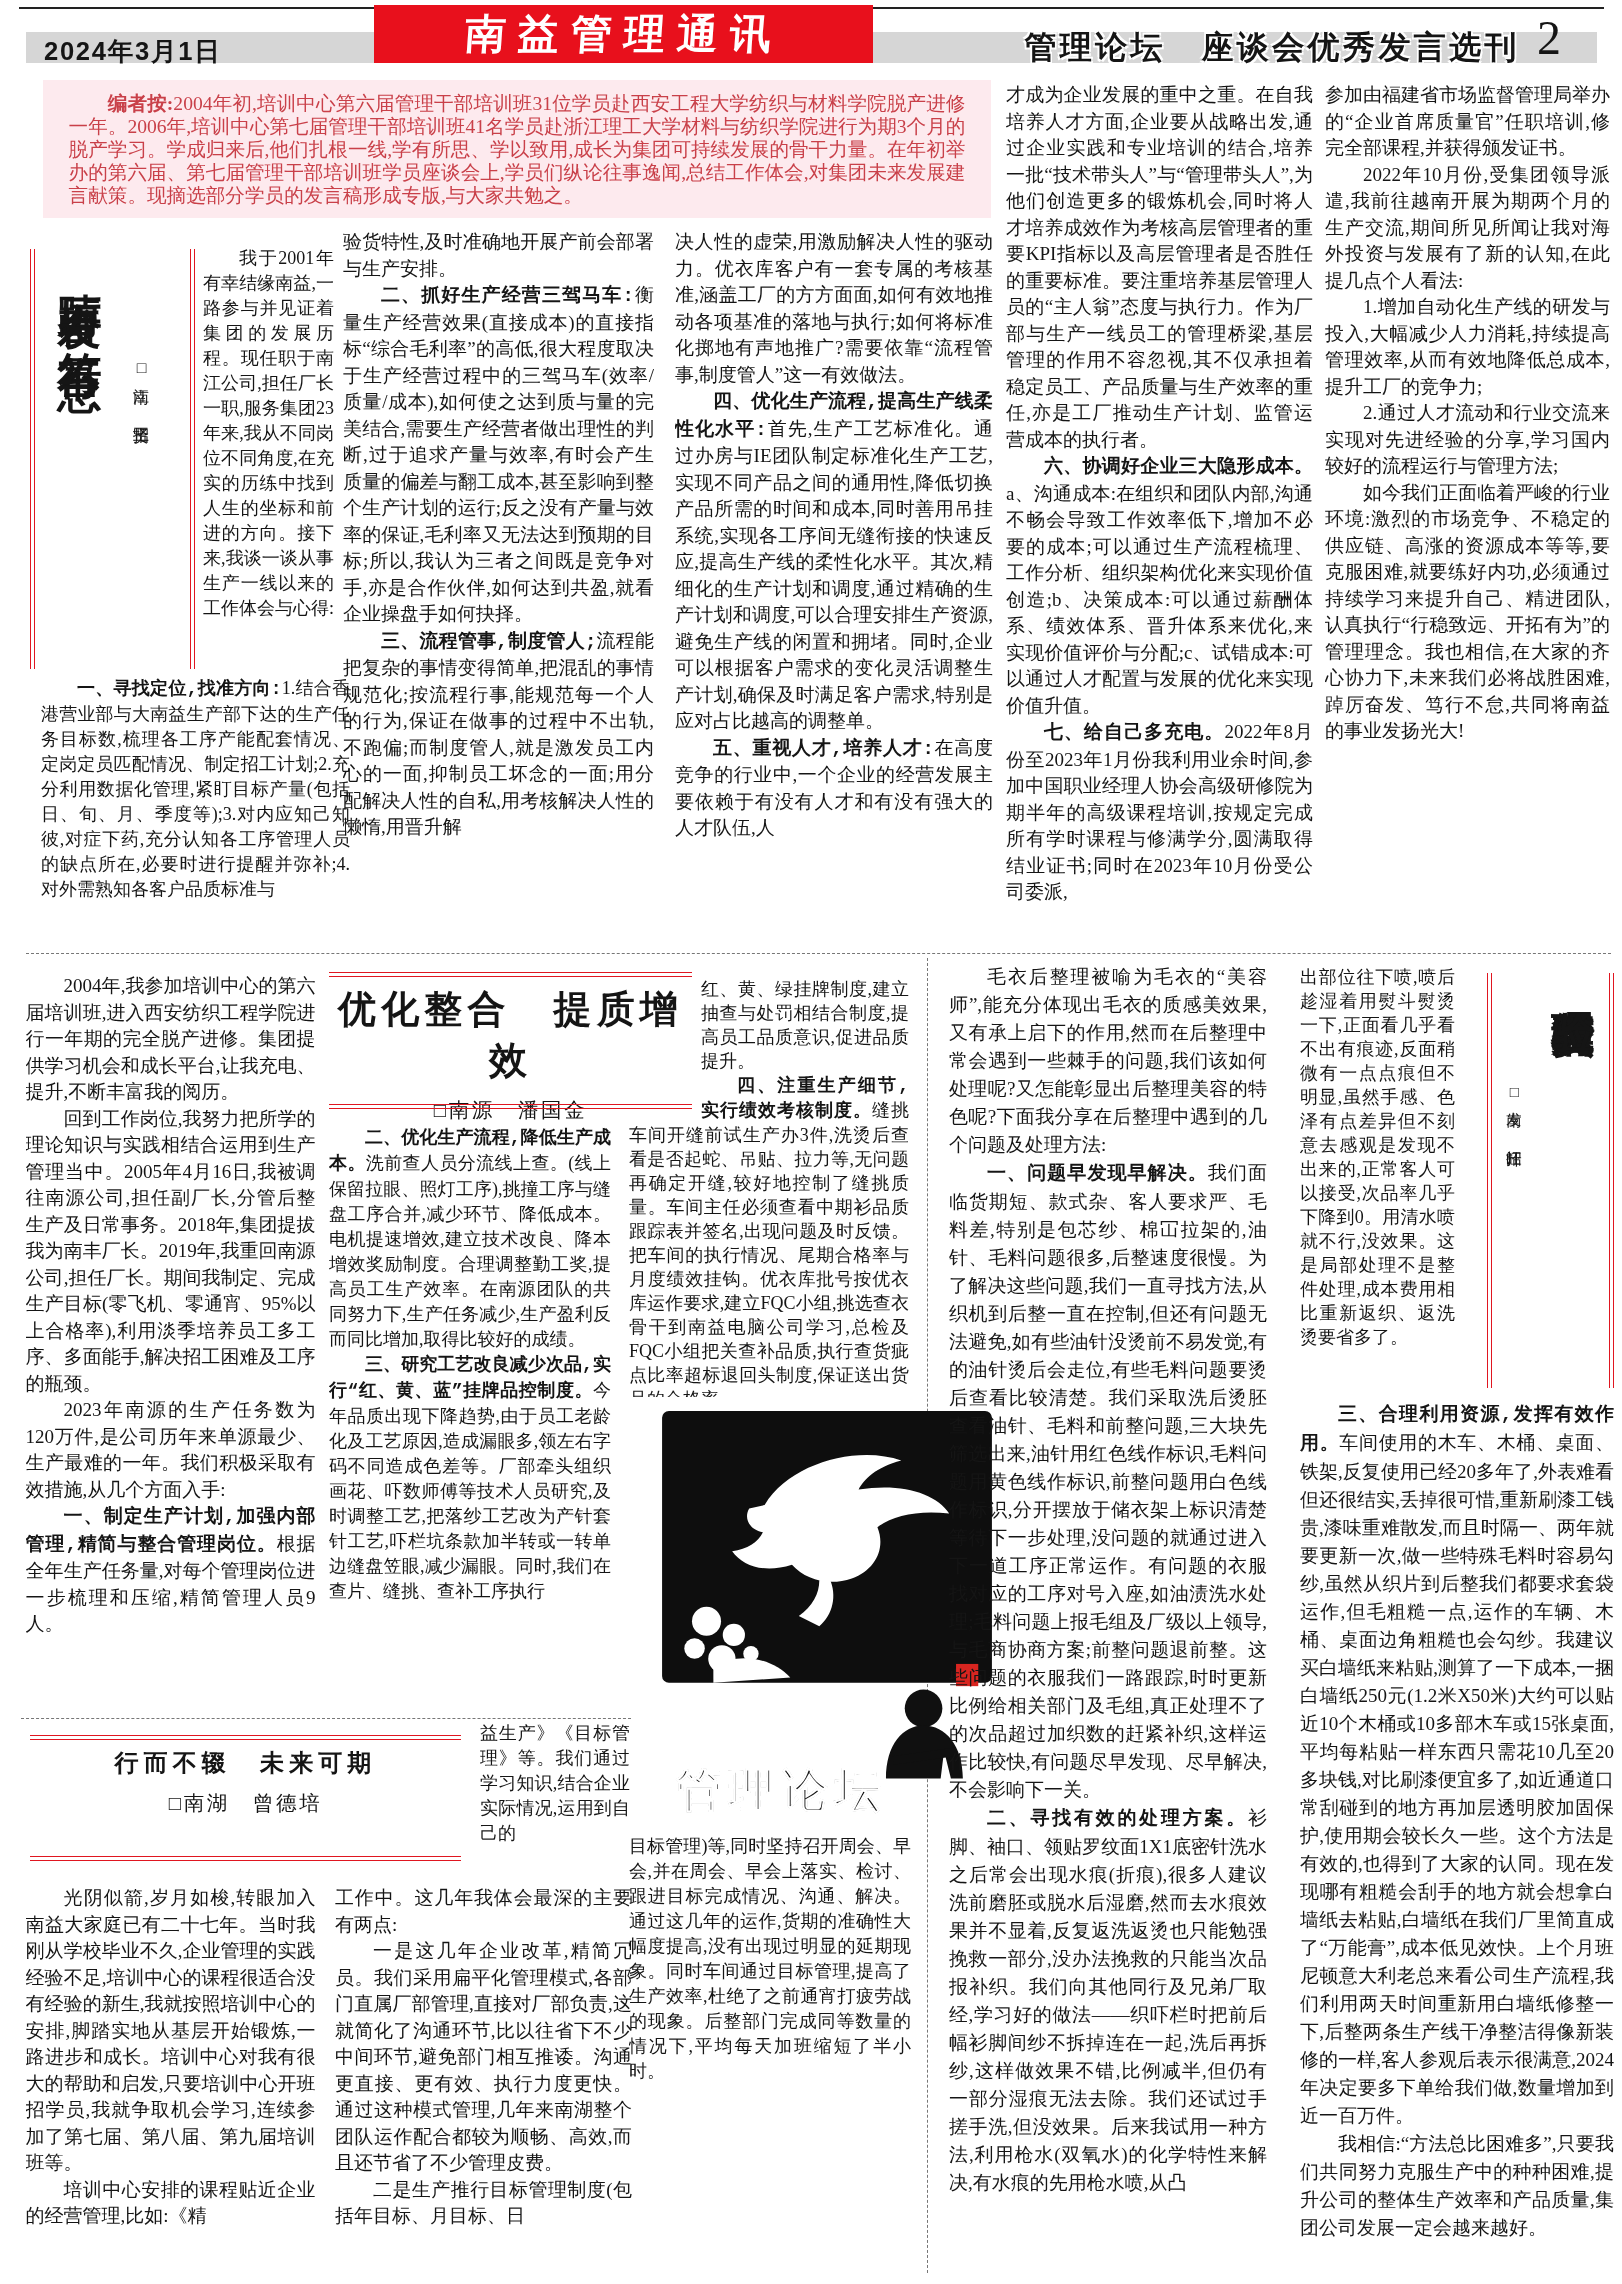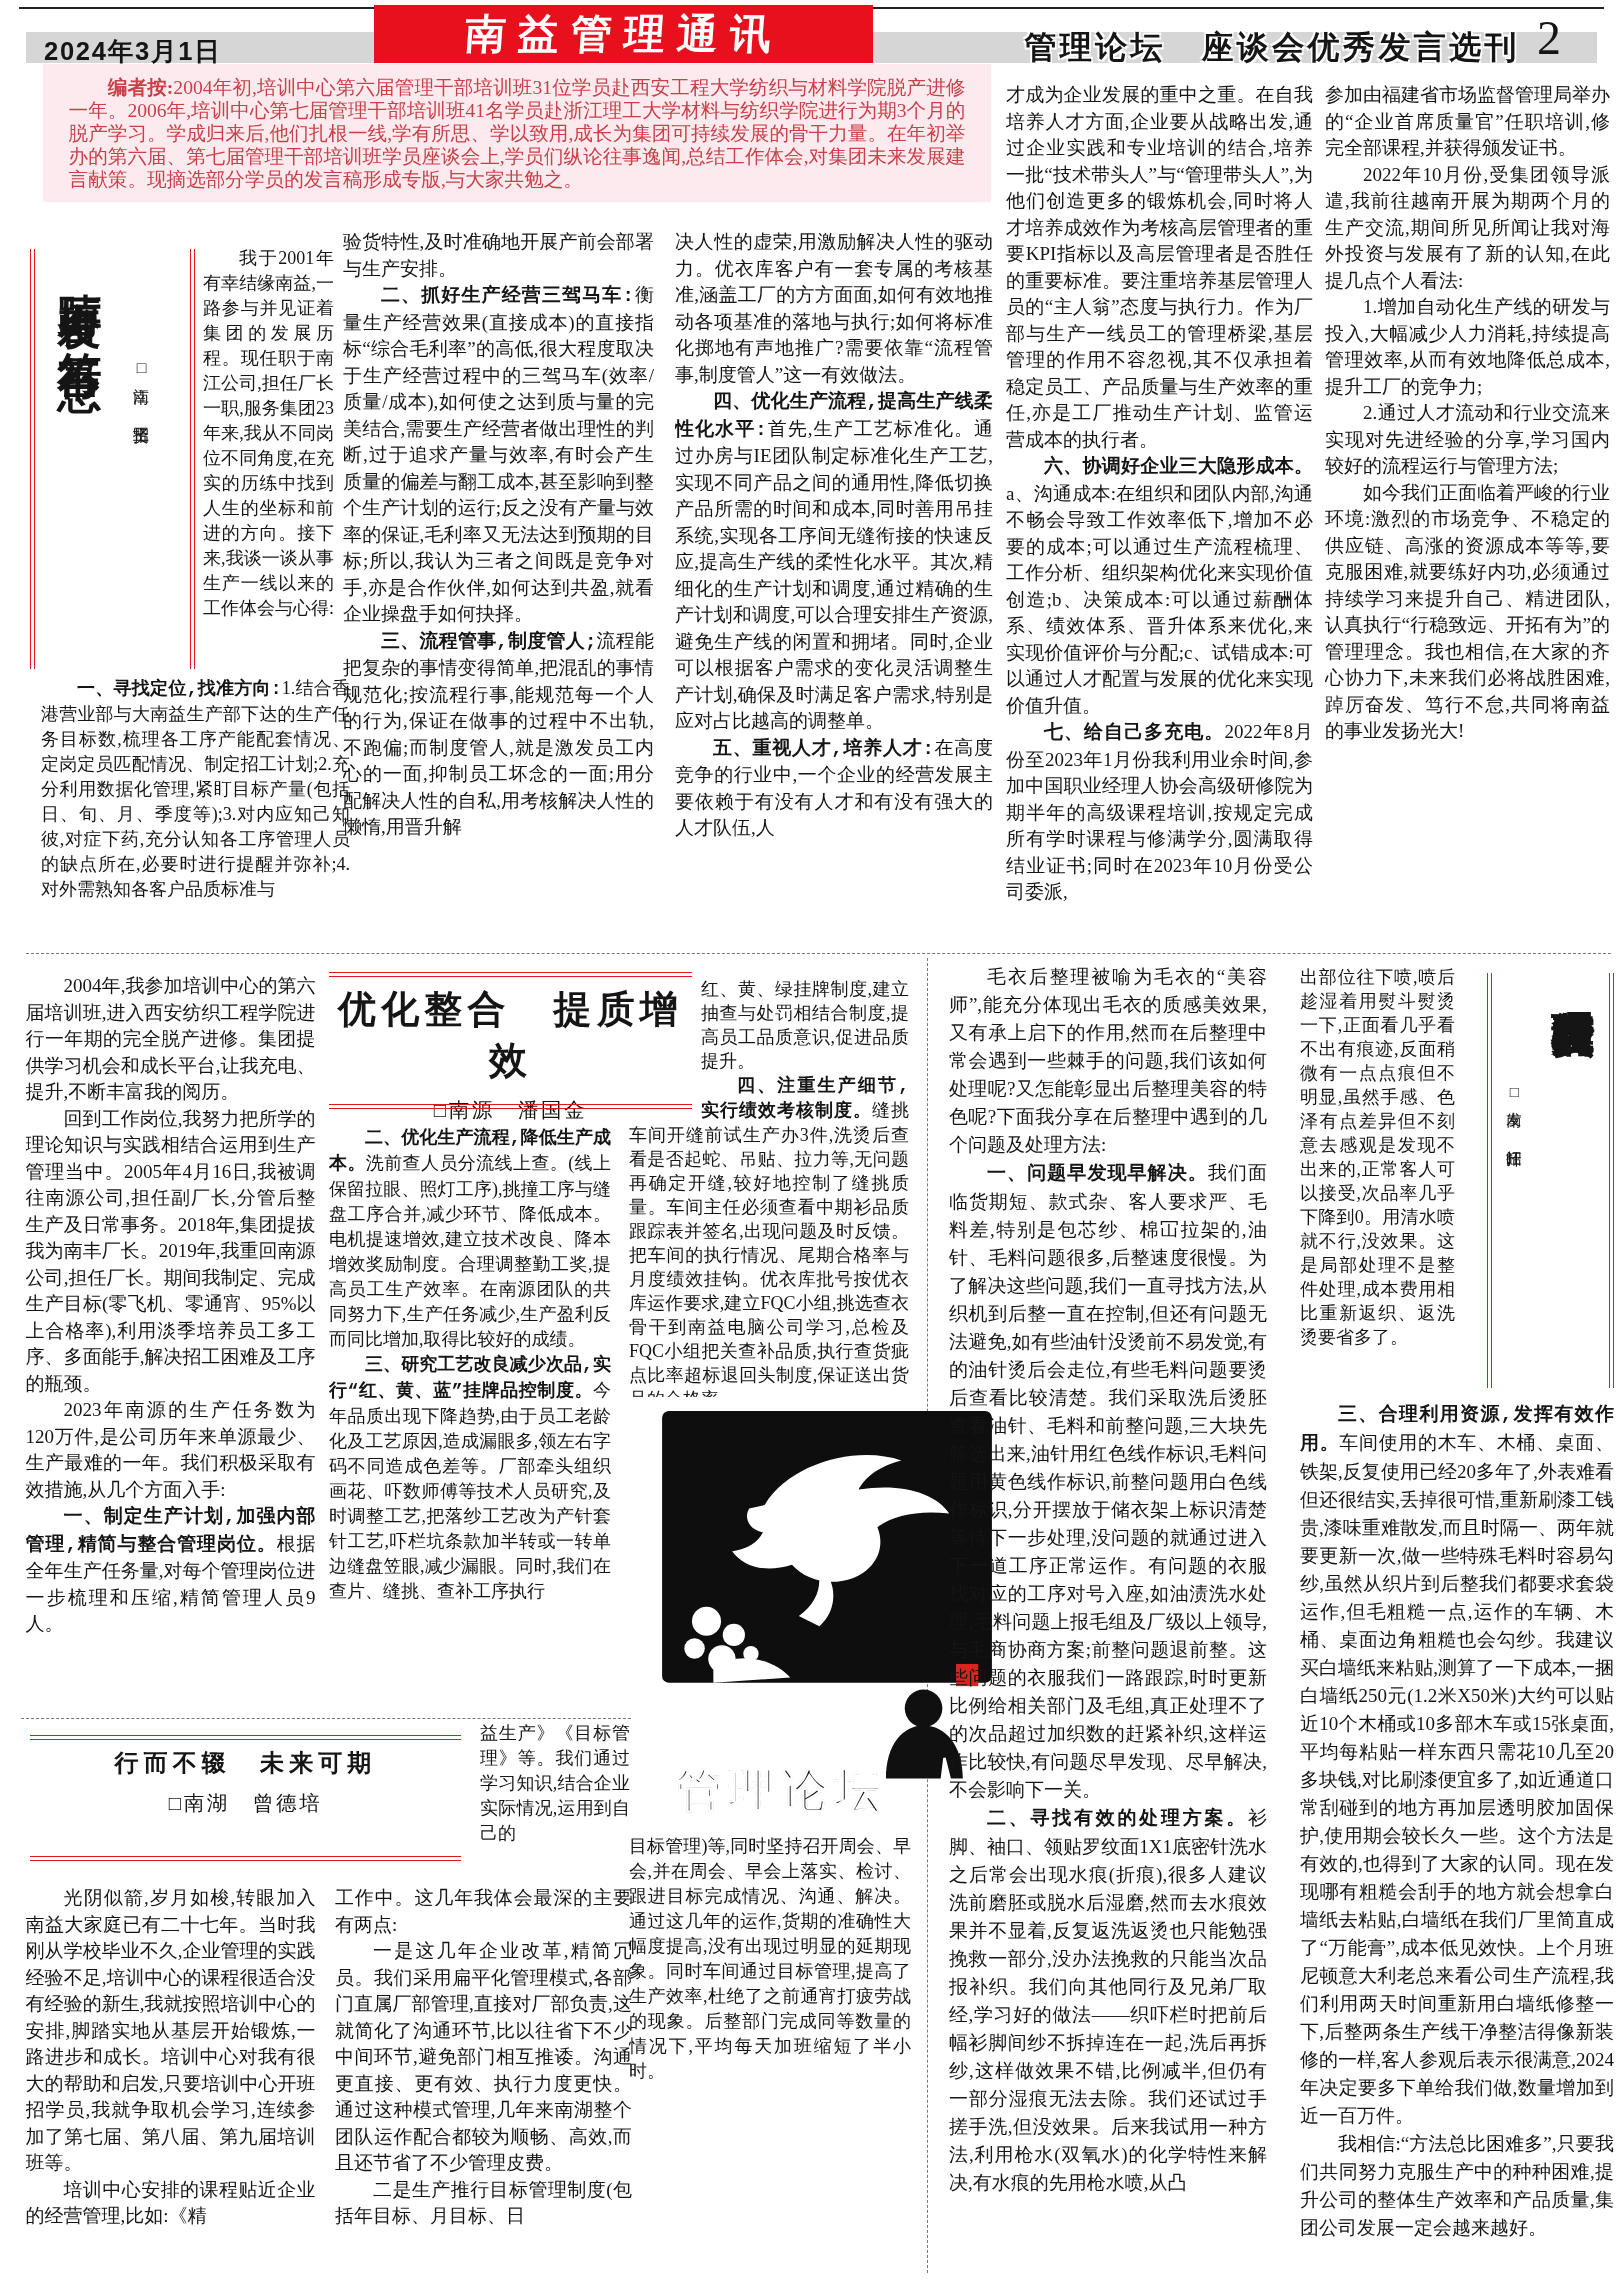--- a/index.html
+++ b/index.html
@@ -16,21 +16,21 @@
         font-weight:bold;font-size:25.6px;letter-spacing:1.7px;}
   .masthead{position:absolute;left:374px;top:5.1px;width:499px;height:58px;background:var(--red);
         display:flex;align-items:center;justify-content:center;}
   .masthead span{color:#fff;font-weight:bold;font-size:41px;letter-spacing:12px;
         font-family:"Liberation Serif",serif;transform:skewX(-4deg);}
   .sect{position:absolute;left:1008px;top:25.6px;width:512px;height:38px;text-align:right;
         font-weight:bold;font-size:32px;letter-spacing:3.4px;
         text-shadow:1.7px 1.7px 0 #fff,-1.7px -1.7px 0 #fff,1.7px -1.7px 0 #fff,-1.7px 1.7px 0 #fff;}
   .pageno{position:absolute;left:1537px;top:10.2px;font-size:48px;font-family:"Liberation Serif",serif;}
   
-  .edbox{position:absolute;left:43px;top:64px;width:948px;height:138px;background:var(--pink);
+  .edbox{position:absolute;left:43px;top:80px;width:948px;height:138px;background:var(--pink);
          padding:12px 25.6px;box-sizing:border-box;}
   .edbox p{margin:0;text-indent:2em;font-size:19.6px;line-height:23px;color:var(--edtext);
          text-align:justify;}
   .edbox .b{font-weight:bold;}
   
   .col{position:absolute;text-align:justify;overflow:hidden;}
   .col p{margin:0;text-indent:2em;}
   .col p.cont{text-indent:0;}
   .col .b{font-weight:bold;font-family:Liberation Mono, monospace;}
   .f22{font-size:19px;line-height:26.5px;}

